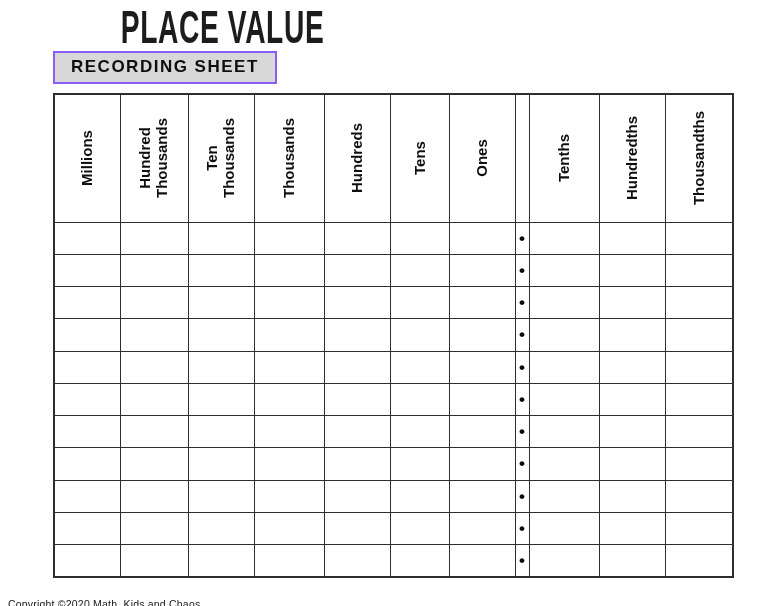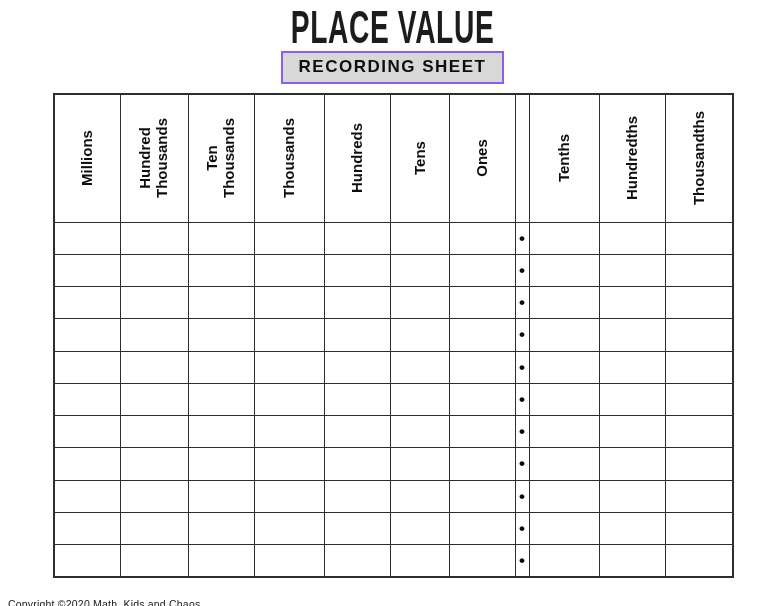--- a/index.html
+++ b/index.html
@@ -11,21 +11,20 @@
     position: relative;
     overflow: hidden;
     color: #111;
   }
 
   
   .header-wrap {
     position: absolute;
     left: 53px; top: 0;
     width: 679px;
-    text-align: center;
   }
   .page-title {
     display: inline-block;
     margin-top: 3px;
     font-size: 47px;
     line-height: 1.0;
     font-weight: 700;
     color: #1c1c1c;
     transform: scaleX(0.60);
     transform-origin: center;

